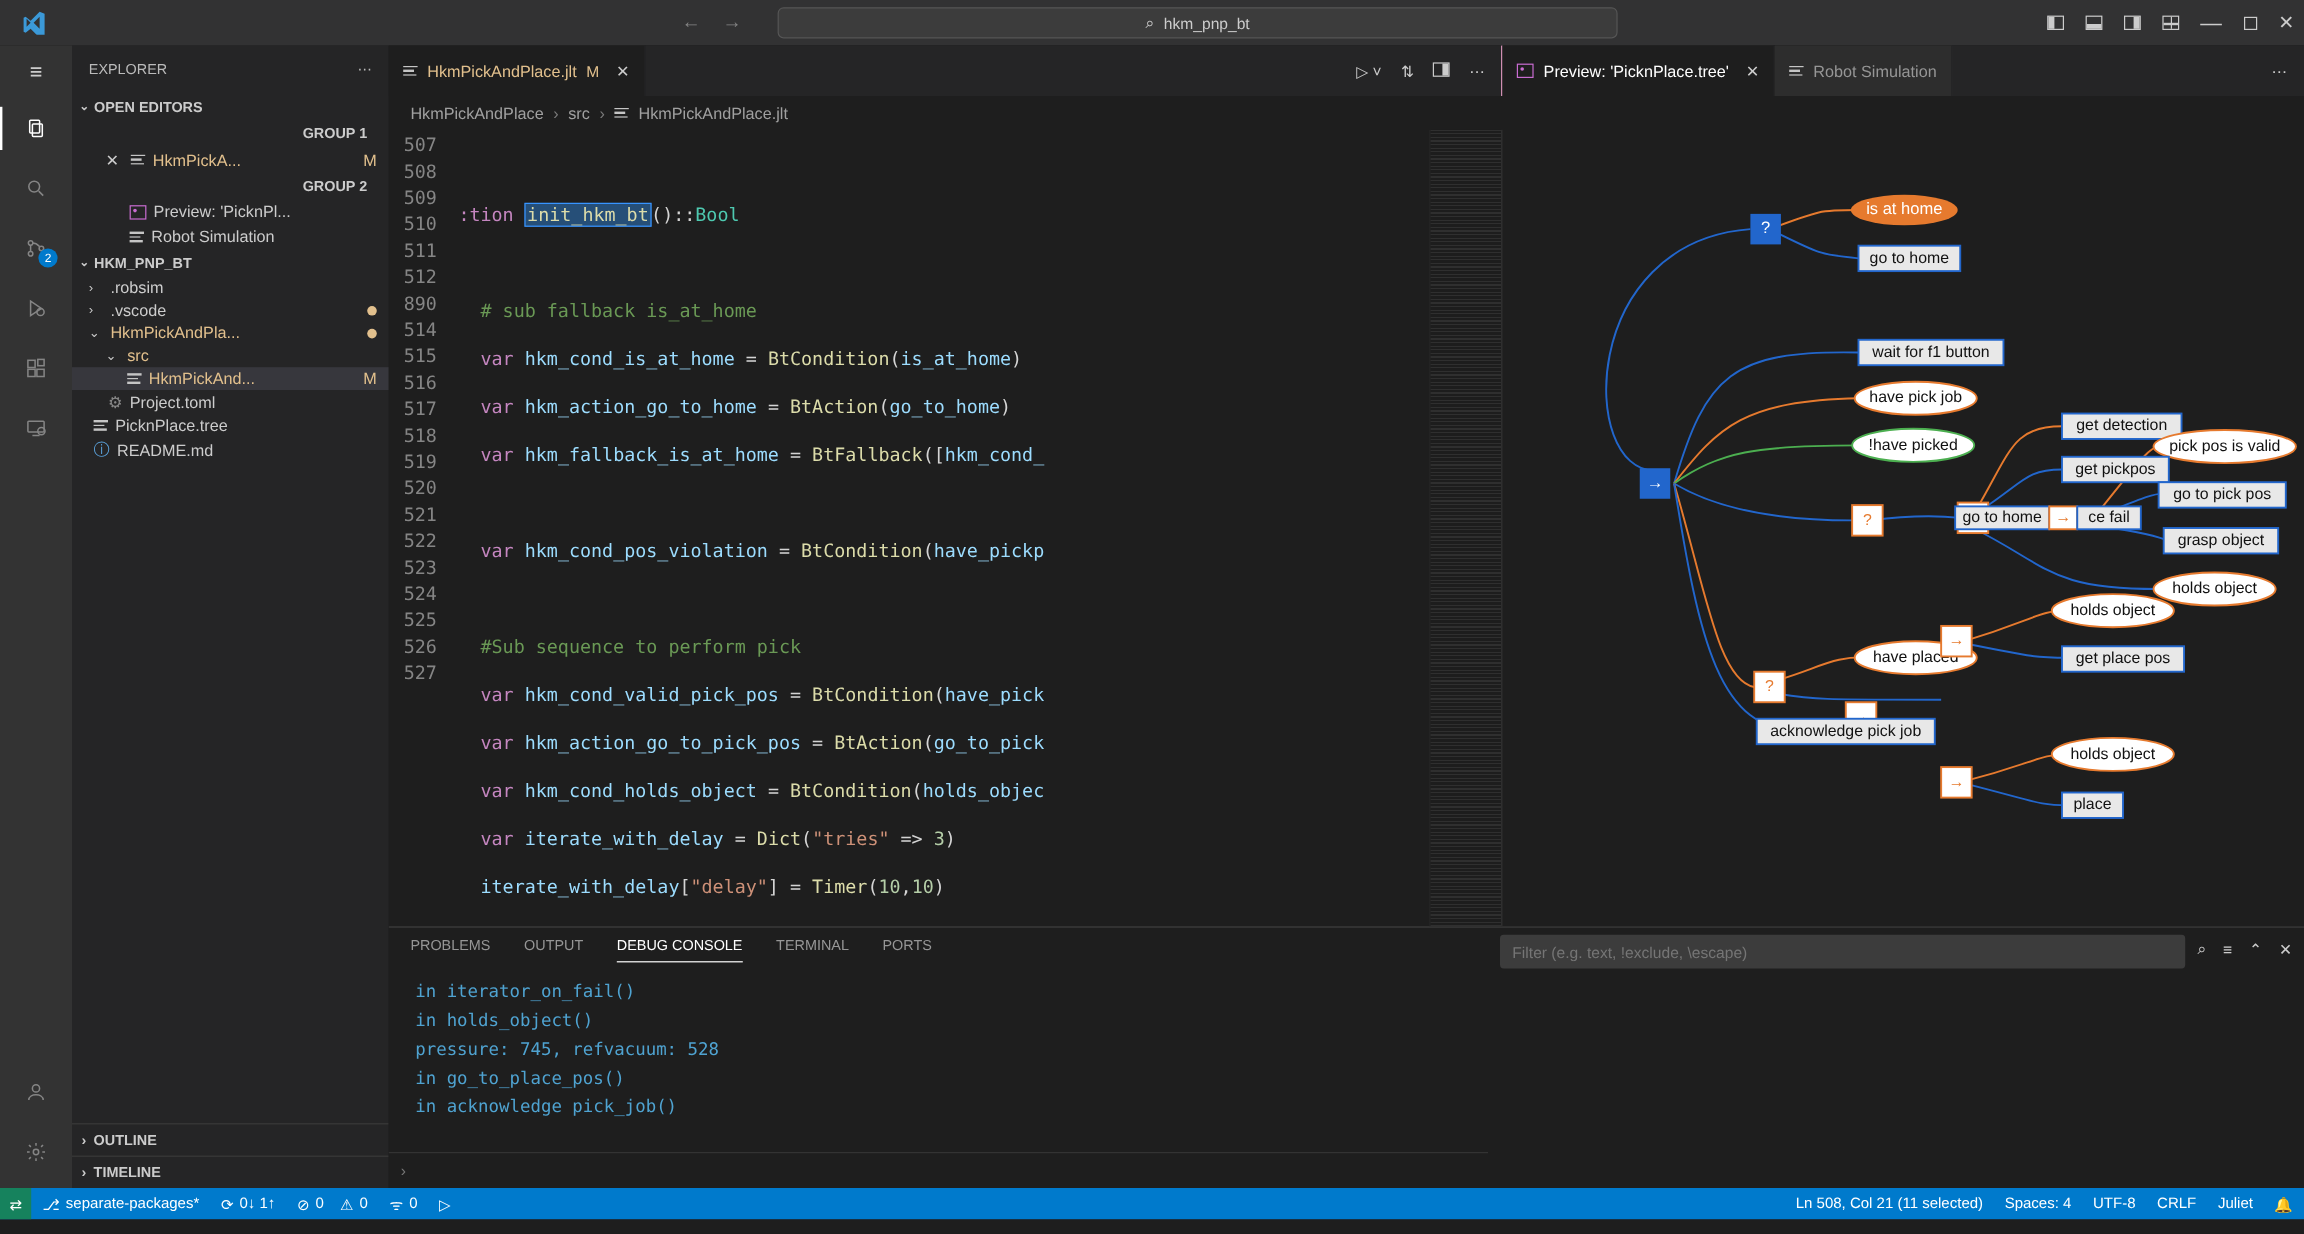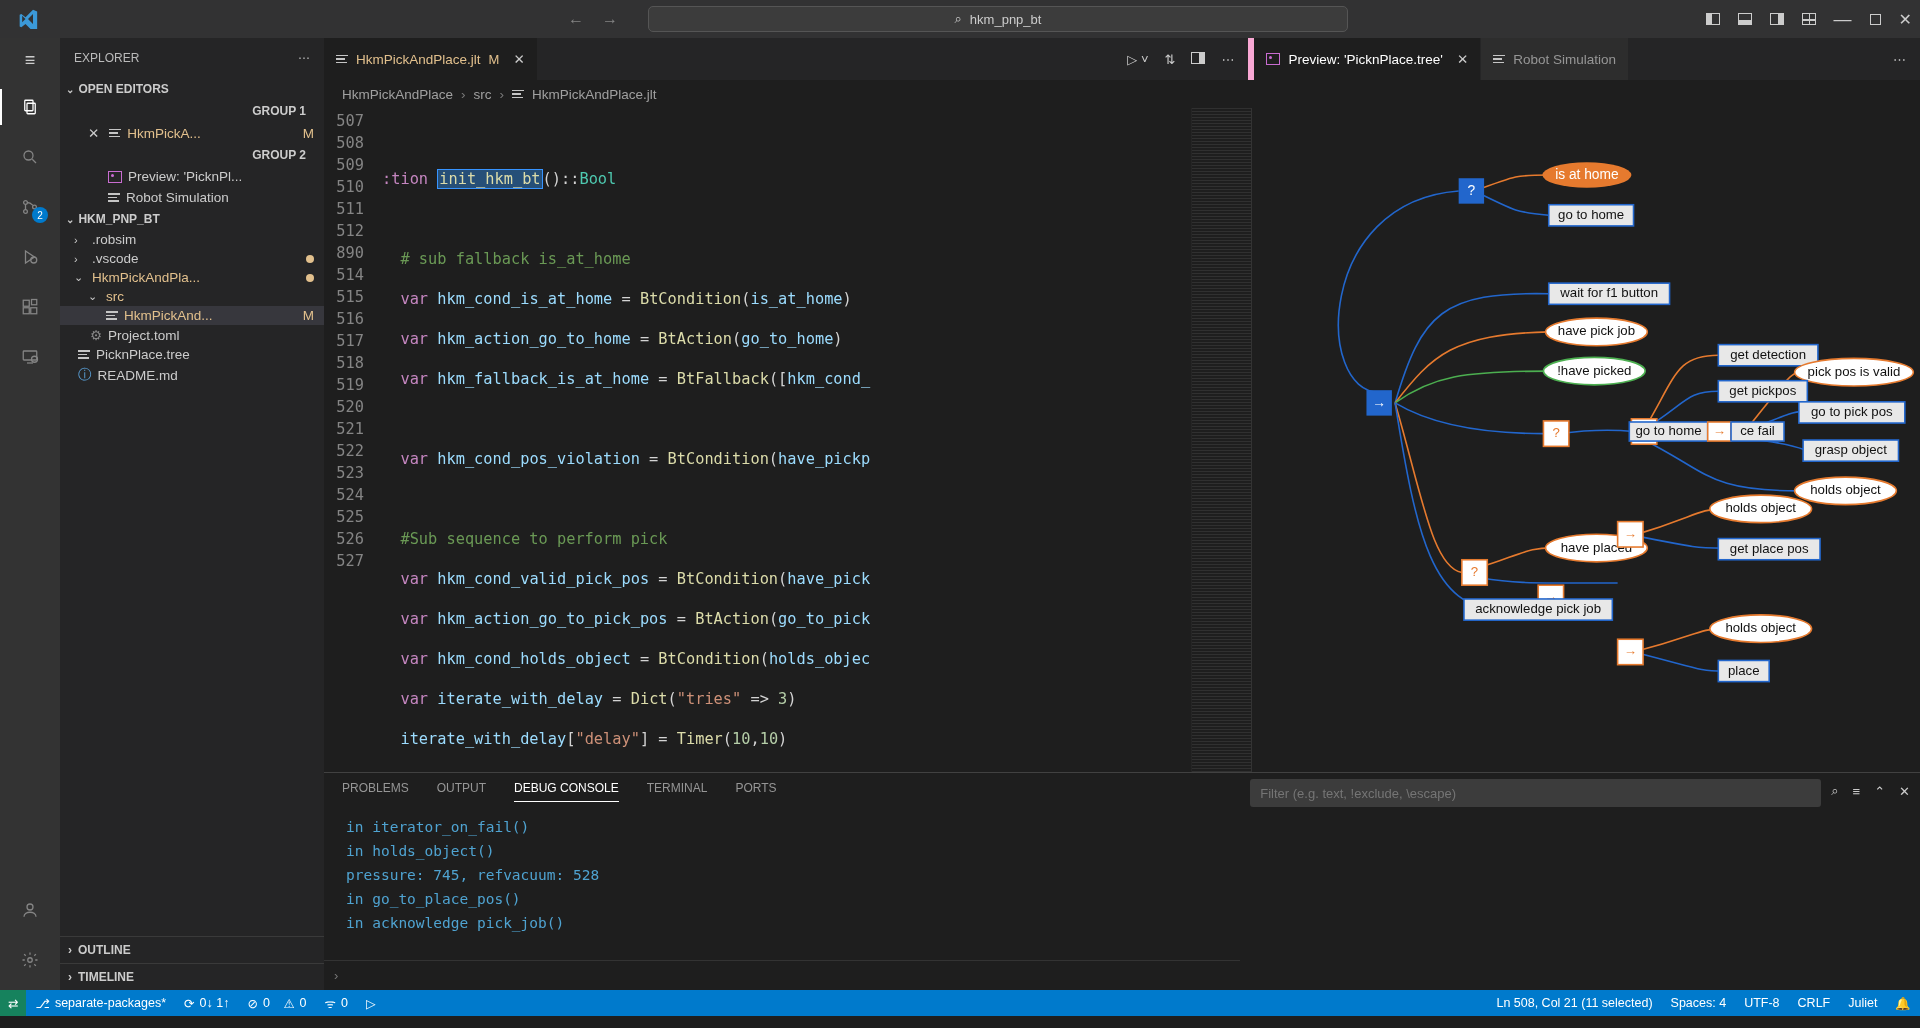--- a/index.html
+++ b/index.html
@@ -38,21 +38,21 @@
 .sidebar .tree-item { display:flex; align-items:center; gap:6px; padding:2px 0 2px 12px; font-size:13.5px; cursor:pointer; }
 .sidebar .tree-item .chev { width:12px; display:inline-block; font-size:11px; color:#ccc; }
 .sidebar .tree-item.mod { color:#e2c08d; }
 .sidebar .tree-item .dot { width:8px; height:8px; border-radius:50%; background:#e2c08d; margin-left:auto; margin-right:10px; }
 .sidebar-footer { margin-top:auto; }
 .sidebar-footer .sec { display:flex; align-items:center; gap:6px; padding:6px 8px; font-size:12px; font-weight:bold; border-top:1px solid #3a3a3a; cursor:pointer; }
 
 .editor-area { flex:1; display:flex; flex-direction:column; background:#1e1e1e; }
 .tabs-row { height: 42px; display:flex; background:#252526; }
 .tabs-group { display:flex; flex:1; position:relative; }
-.tabs-group.right { flex:0.72; border-left:6px solid #f9a8d4; }
+.tabs-group.right { flex:0.72; border-left:1px solid #f9a8d4; }
 .tab { height:42px; display:flex; align-items:center; padding:0 12px; gap:8px; background:#2d2d2d; color:#969696; cursor:pointer; border-right:1px solid #252526; font-size:13.5px; }
 .tab.active { background:#1e1e1e; color:#fff; }
 .tab.mod-title { color:#e2c08d; }
 .tab .tab-badge { color:#e2c08d; font-size:13px; }
 .tab .tab-close { color:#ccc; margin-left:6px; }
 .tabs-actions { margin-left:auto; display:flex; align-items:center; gap:16px; padding:0 14px; color:#ccc; }
 .tabs-actions span { cursor:pointer; }
 .breadcrumb { height:28px; display:flex; align-items:center; padding:0 18px; gap:8px; color:#a0a0a0; font-size:13.5px; }
 .breadcrumb .sep { color:#7a7a7a; }
 

